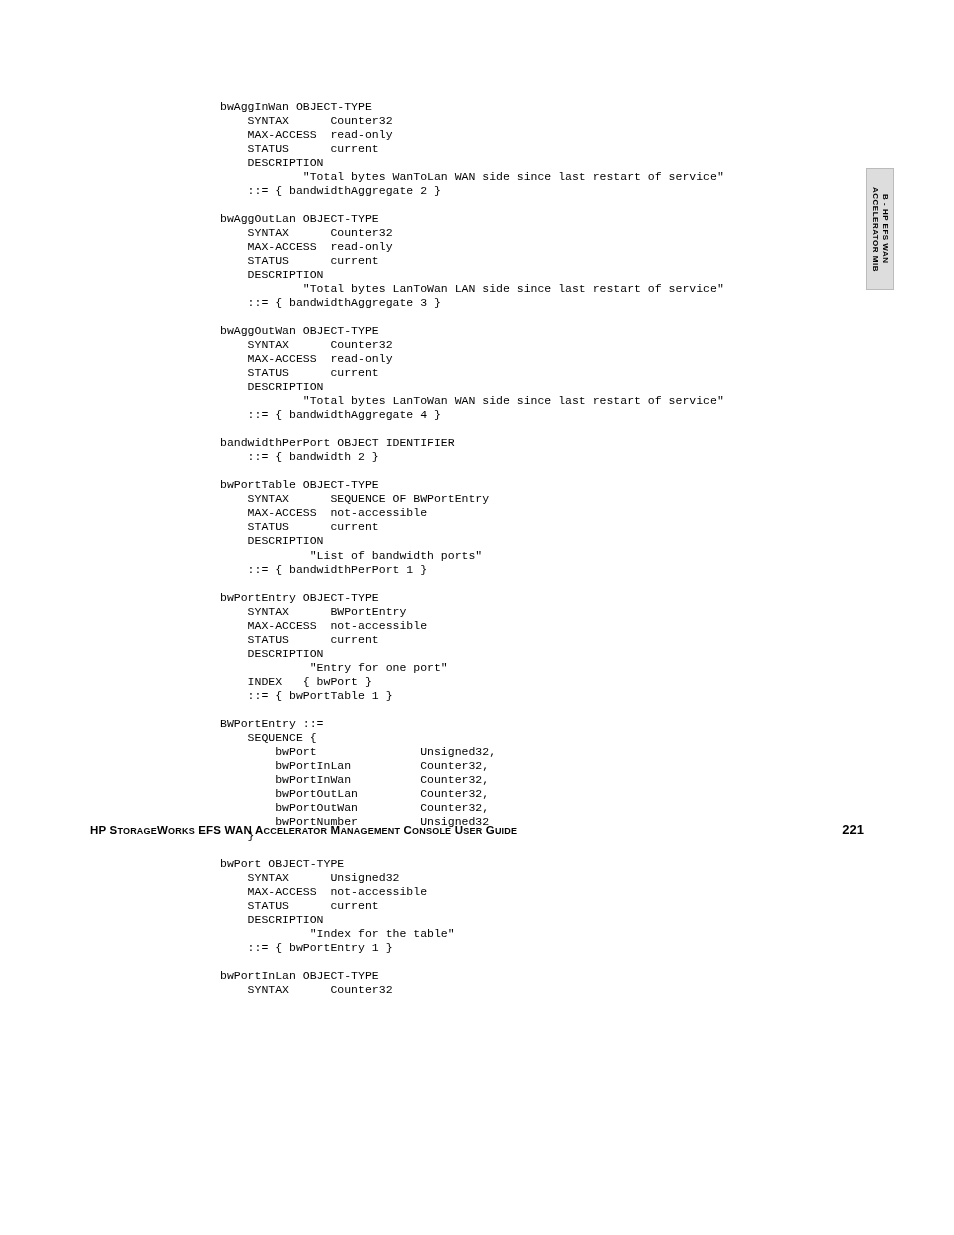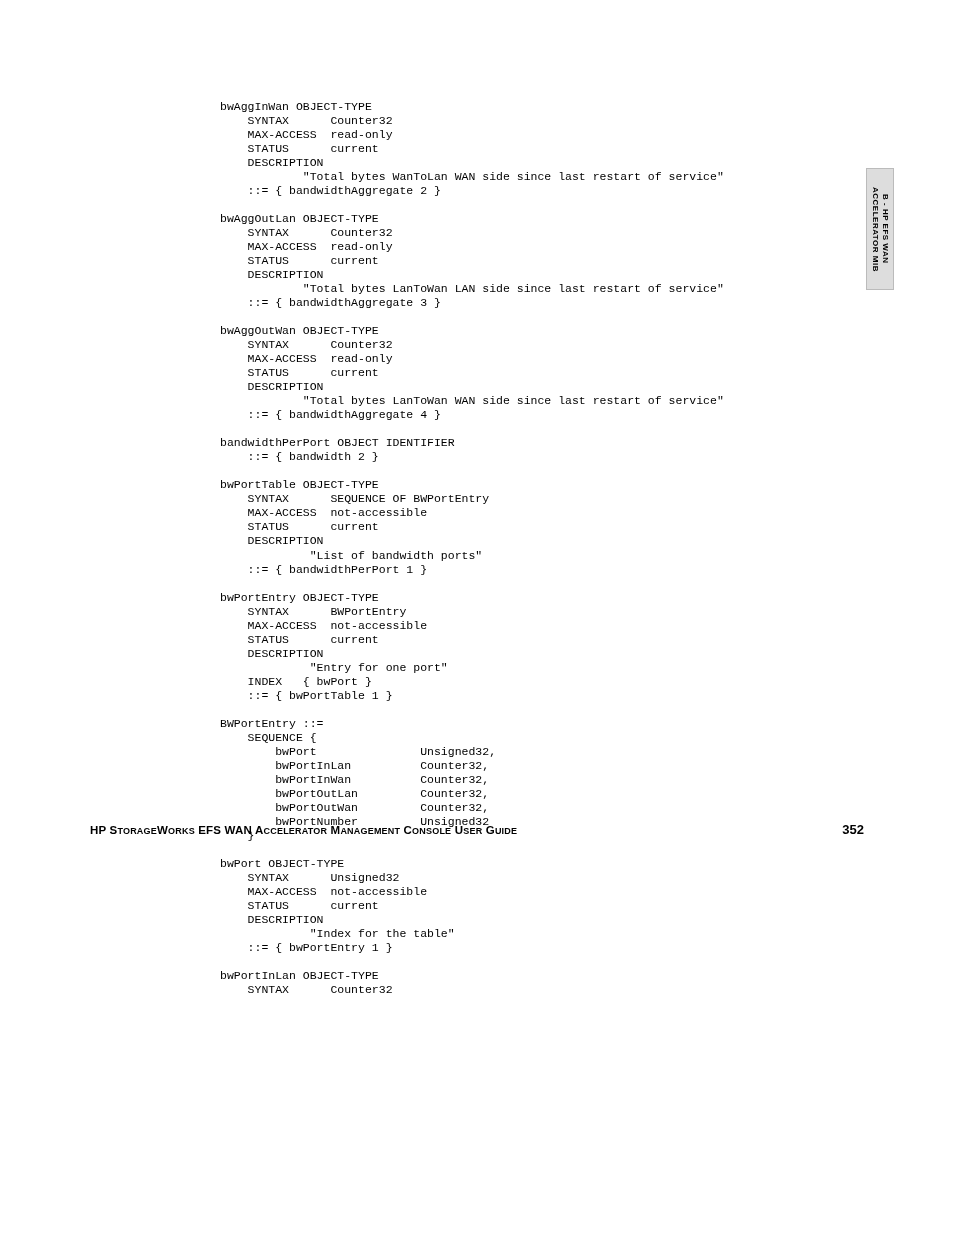--- a/index.html
+++ b/index.html
@@ -143,16 +143,16 @@
              "Index for the table"
     ::= { bwPortEntry 1 }
 
 bwPortInLan OBJECT-TYPE
     SYNTAX      Counter32</div>
 
   <div class="footer">
     <div class="footer-title">
       <span>HP S</span><span style="font-size:9px">TORAGE</span><span>W</span><span style="font-size:9px">ORKS</span><span> EFS WAN A</span><span style="font-size:9px">CCELERATOR</span><span> M</span><span style="font-size:9px">ANAGEMENT</span><span> C</span><span style="font-size:9px">ONSOLE</span><span> U</span><span style="font-size:9px">SER</span><span> G</span><span style="font-size:9px">UIDE</span>
     </div>
-    <div class="footer-page">352</div>
+    <div class="footer-page">221</div>
   </div>
 
 </div>
 
 </body></html>

